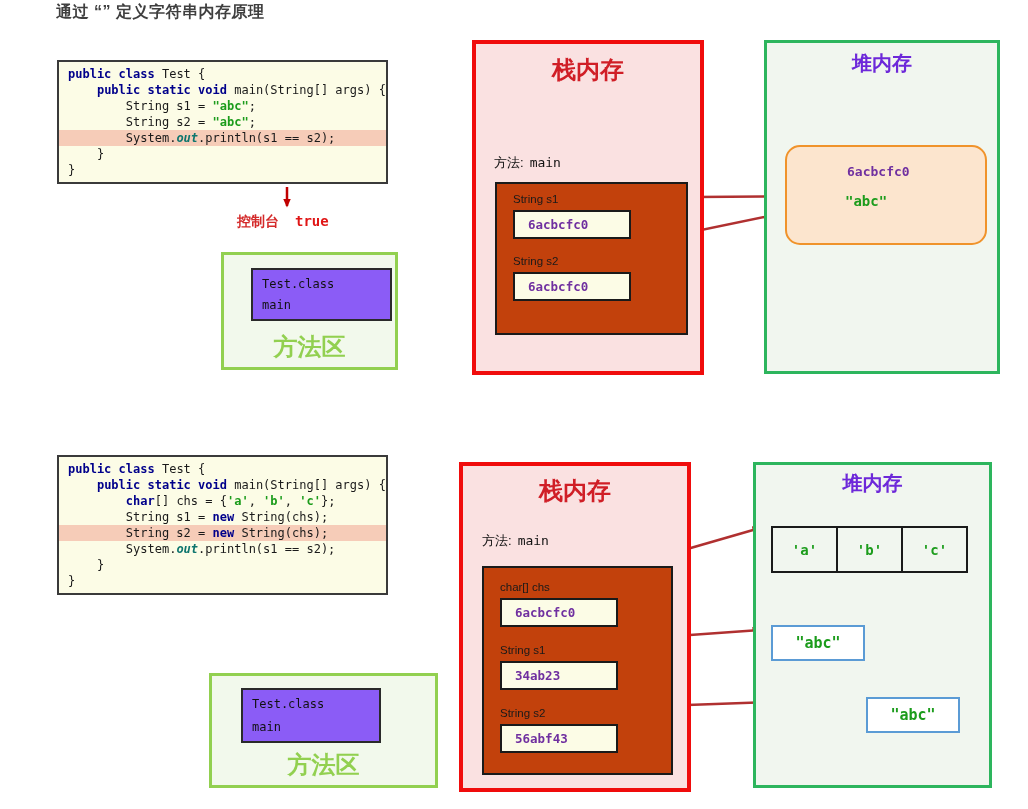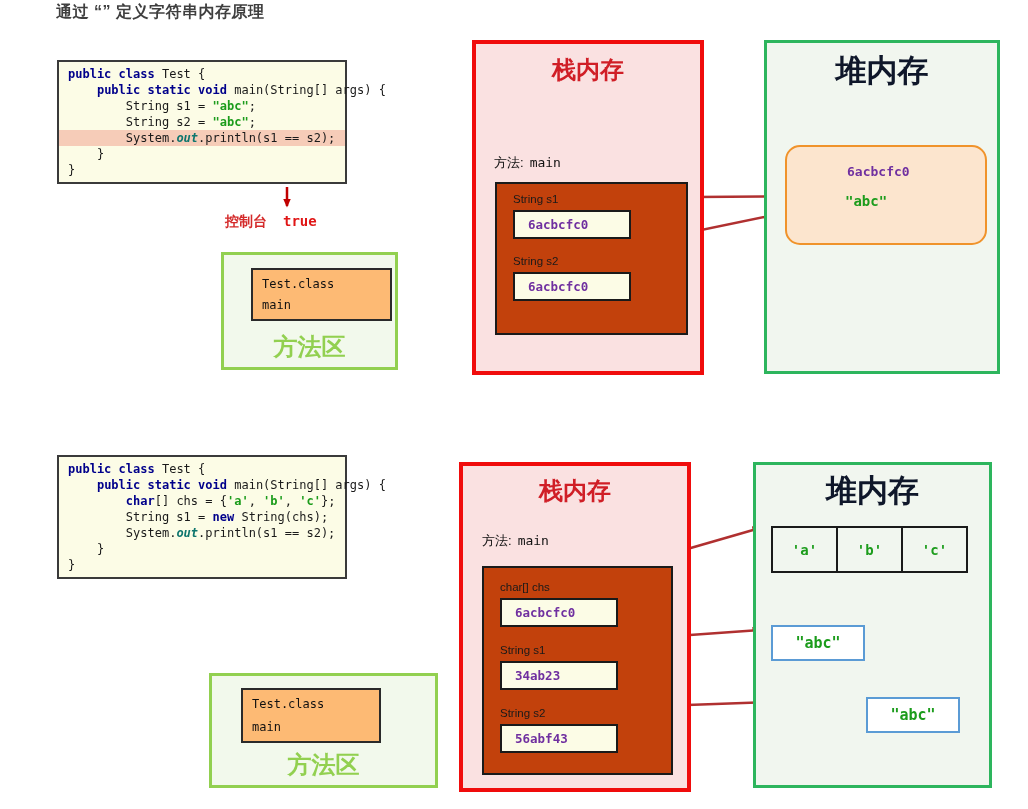--- a/index.html
+++ b/index.html
@@ -1,52 +1,52 @@
 <!DOCTYPE html>
 <html><head>
 <meta charset="utf-8">
 <style>
   html,body{margin:0;padding:0;background:#ffffff;}
   #canvas{position:relative;width:1028px;height:809px;background:#ffffff;overflow:hidden;
           font-family:"Liberation Sans","DejaVu Sans",sans-serif;}
   
   .sec-title{position:absolute;font-size:16px;font-weight:bold;color:#3f3f3f;letter-spacing:.5px;}
   
-  .codebox{position:absolute;width:290px;background:#FCFCE6;border:2px solid #3a3a3a;
+  .codebox{position:absolute;width:331px;background:#FCFCE6;border:2px solid #3a3a3a;
            font-family:"DejaVu Sans Mono","Liberation Mono",monospace;font-size:12px;
            line-height:16px;padding:4px 0;box-sizing:border-box;color:#1a1a1a;}
   .code-line{white-space:pre;padding:0 9px;}
   .code-line.hl{background:#F6CCB8;}
   .kw{color:#00008B;font-weight:bold;}
   .str{color:#1C9C1C;font-weight:bold;}
   .out{color:#0f766e;font-weight:bold;font-style:italic;}
   
   .console-line{position:absolute;font-size:14px;font-weight:bold;color:#D42A2A;}
   .console-line .val{font-family:"DejaVu Sans Mono","Liberation Mono",monospace;color:#E01616;margin-left:16px;}
   
   .marea{position:absolute;background:#F2F9EC;border:3px solid #92D050;box-sizing:border-box;}
-  .graybox{position:absolute;background:#fdba74;border:2px solid #2a2a2a;box-sizing:border-box;
+  .graybox{position:absolute;background:#8b5cf6;border:2px solid #2a2a2a;box-sizing:border-box;
            font-family:"DejaVu Sans Mono","Liberation Mono",monospace;font-size:12px;color:#111;
            display:flex;flex-direction:column;justify-content:space-between;padding:7px 9px;}
   .marea-label{position:absolute;bottom:4px;left:0;width:100%;text-align:center;
                color:#92D050;font-size:24px;font-weight:bold;}
   
   .stackbox{position:absolute;background:#FAE1E1;border:4px solid #F00C0C;box-sizing:border-box;}
   .stack-title{text-align:center;color:#D01E26;font-size:24px;font-weight:bold;}
   .method-row{position:absolute;font-size:13px;color:#111;}
   .method-row .mname{font-family:"DejaVu Sans Mono","Liberation Mono",monospace;margin-left:6px;}
   .frame{position:absolute;background:#c2410c;border:2px solid #1a1a1a;box-sizing:border-box;}
   .var-label{position:absolute;left:16px;font-size:11.5px;color:#1a1a1a;}
   .var-box{position:absolute;left:16px;width:118px;height:29px;border:2px solid #1a1a1a;
            background:#FCFCE6;box-sizing:border-box;color:#7030A0;font-weight:bold;
            font-family:"DejaVu Sans Mono","Liberation Mono",monospace;font-size:12.5px;
            display:flex;align-items:center;padding-left:13px;}
   
   .heapbox{position:absolute;background:#F1F6EF;border:3px solid #2DB55D;box-sizing:border-box;}
-  .heap-title{text-align:center;color:#0f172a;font-size:31px;font-weight:bold;}
+  .heap-title{text-align:center;color:#6d28d9;font-size:20px;font-weight:bold;}
   .pool-label{position:absolute;color:#E8820C;font-size:14px;font-weight:bold;margin-top:44px;}
   .pool{position:absolute;background:#FCE5CE;border:2px solid #F0932B;border-radius:15px;box-sizing:border-box;}
   .pool-addr{position:absolute;color:#7030A0;font-weight:bold;font-size:13px;
              font-family:"DejaVu Sans Mono","Liberation Mono",monospace;}
   .pool-val{position:absolute;color:#1C9C1C;font-weight:bold;font-size:14px;
             font-family:"DejaVu Sans Mono","Liberation Mono",monospace;}
   .chararray{position:absolute;display:flex;}
   .cell{width:67px;height:47px;border:2px solid #1a1a1a;box-sizing:border-box;margin-left:-2px;
         display:flex;align-items:center;justify-content:center;color:#1C9C1C;font-weight:bold;
         font-family:"DejaVu Sans Mono","Liberation Mono",monospace;font-size:14px;}
@@ -89,21 +89,21 @@
   <div class="codebox" style="left:57px;top:60px;">
       <div class="code-line"><span class="kw">public</span><span> </span><span class="kw">class</span><span> Test {</span></div>
       <div class="code-line"><span>    </span><span class="kw">public</span><span> </span><span class="kw">static</span><span> </span><span class="kw">void</span><span> main(String[] args) {</span></div>
       <div class="code-line"><span>        String s1 = </span><span class="str">"abc"</span><span>;</span></div>
       <div class="code-line"><span>        String s2 = </span><span class="str">"abc"</span><span>;</span></div>
       <div class="code-line hl"><span>        System.</span><span class="out">out</span><span>.println(s1 == s2);</span></div>
       <div class="code-line"><span>    }</span></div>
       <div class="code-line"><span>}</span></div>
     </div>
 
-  <div class="console-line" style="left:225px;top:213px;">
+  <div class="console-line" style="left:237px;top:213px;">
     <span>控制台</span><span class="val">true</span>
   </div>
 
   <div class="marea" style="left:221px;top:252px;width:177px;height:118px;">
     <div class="graybox" style="left:27px;top:13px;width:141px;height:53px;">
       <span>Test.class</span>
       <span>main</span>
     </div>
     <div class="marea-label">方法区</div>
   </div>
@@ -129,20 +129,21 @@
       <div class="pool-val" style="left:58px;top:46px;">"abc"</div>
     </div>
   </div>
 
 
   <div class="codebox" style="left:57px;top:455px;">
       <div class="code-line"><span class="kw">public</span><span> </span><span class="kw">class</span><span> Test {</span></div>
       <div class="code-line"><span>    </span><span class="kw">public</span><span> </span><span class="kw">static</span><span> </span><span class="kw">void</span><span> main(String[] args) {</span></div>
       <div class="code-line"><span>        </span><span class="kw">char</span><span>[] chs = {</span><span class="str">'a'</span><span>, </span><span class="str">'b'</span><span>, </span><span class="str">'c'</span><span>};</span></div>
       <div class="code-line"><span>        String s1 = </span><span class="kw">new</span><span> String(chs);</span></div>
+      <div class="code-line hl"><span>        String s2 = </span><span class="kw">new</span><span> String(chs);</span></div>
       <div class="code-line"><span>        System.</span><span class="out">out</span><span>.println(s1 == s2);</span></div>
       <div class="code-line"><span>    }</span></div>
       <div class="code-line"><span>}</span></div>
     </div>
 
   <div class="marea" style="left:209px;top:673px;width:229px;height:115px;">
     <div class="graybox" style="left:29px;top:12px;width:140px;height:55px;">
       <span>Test.class</span>
       <span>main</span>
     </div>

